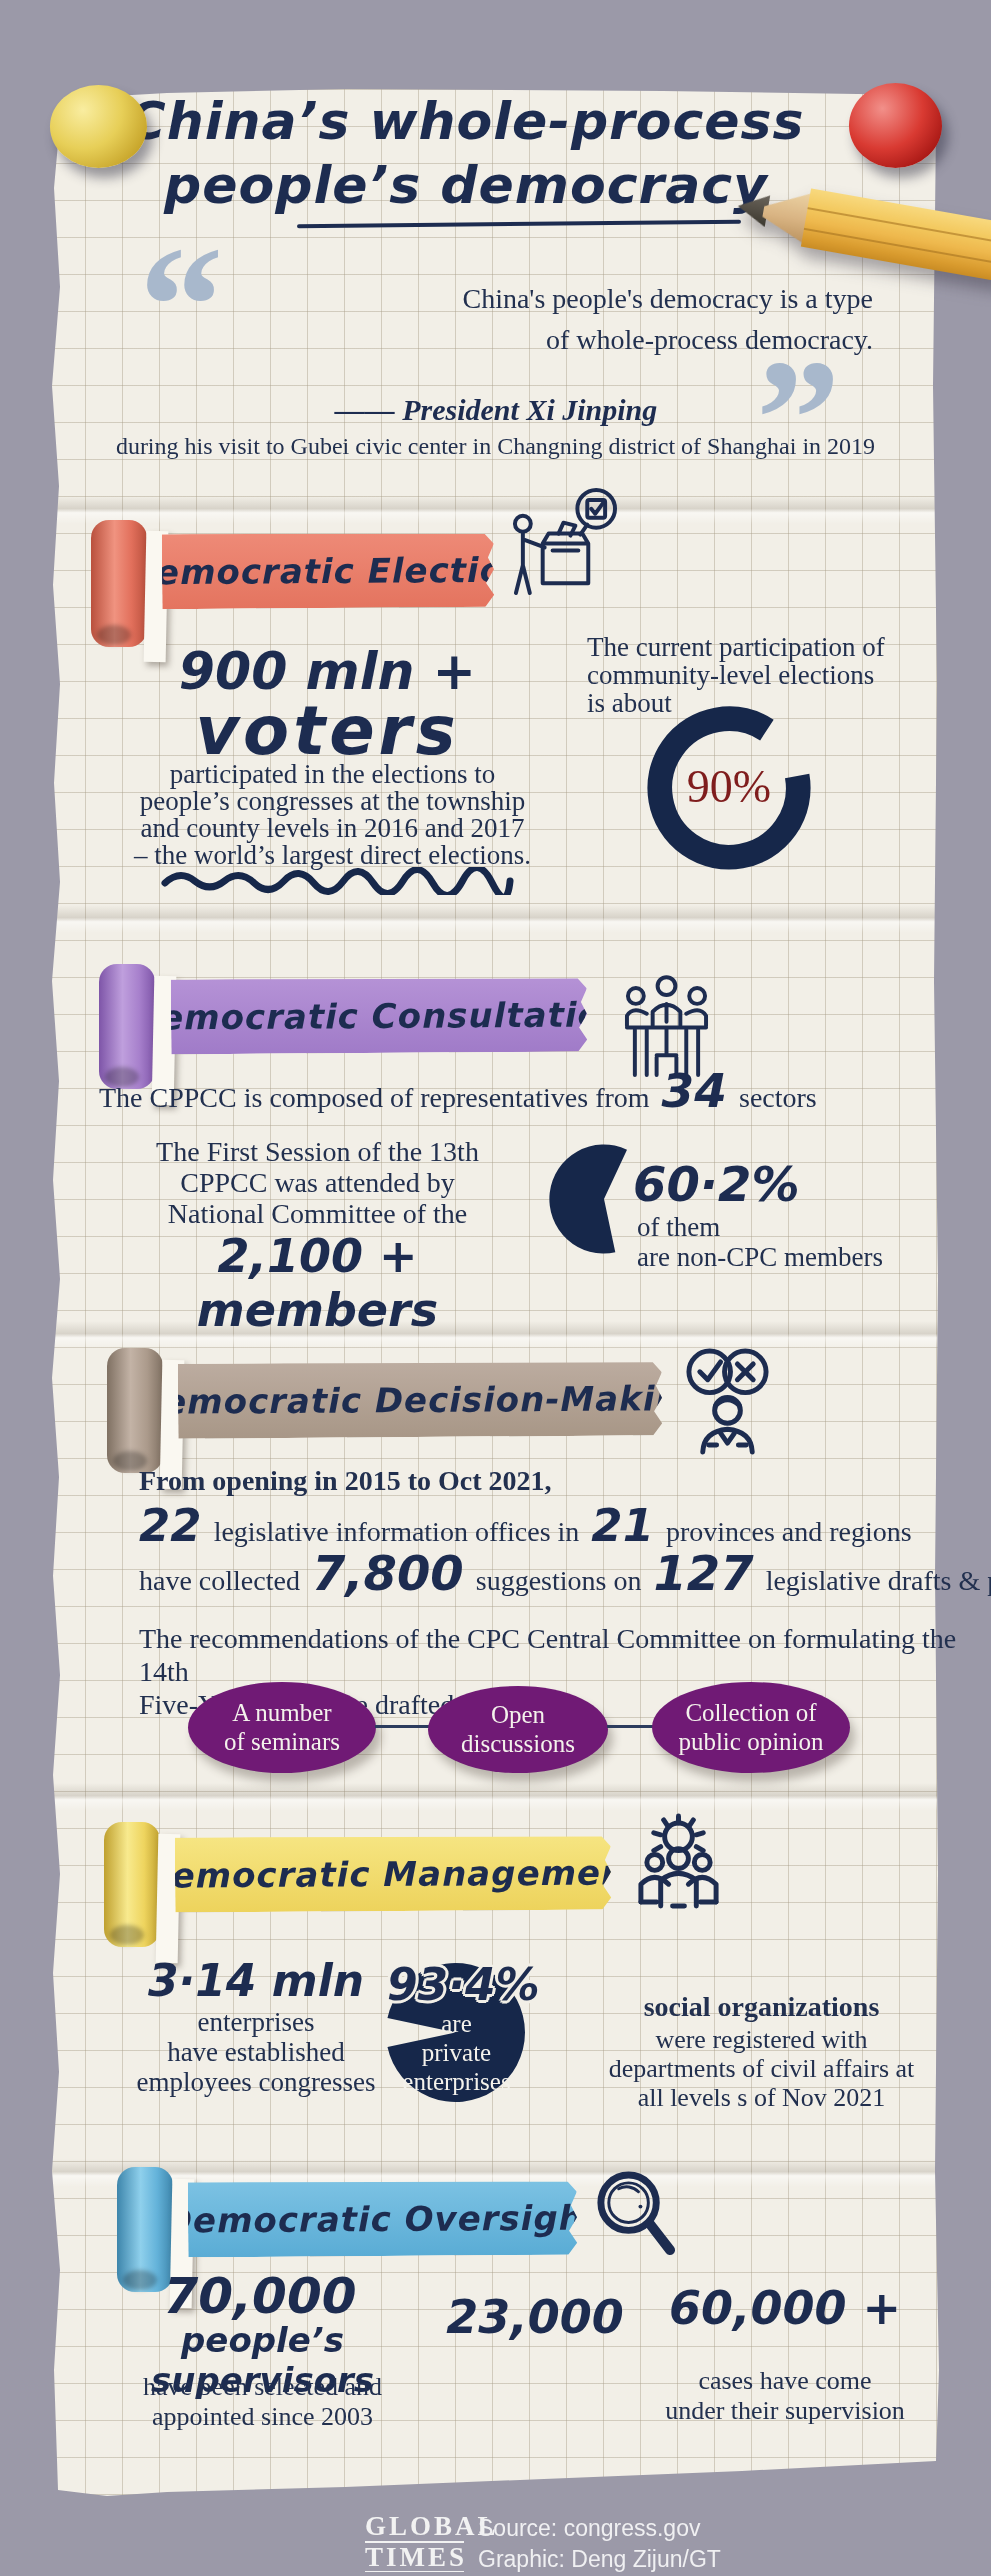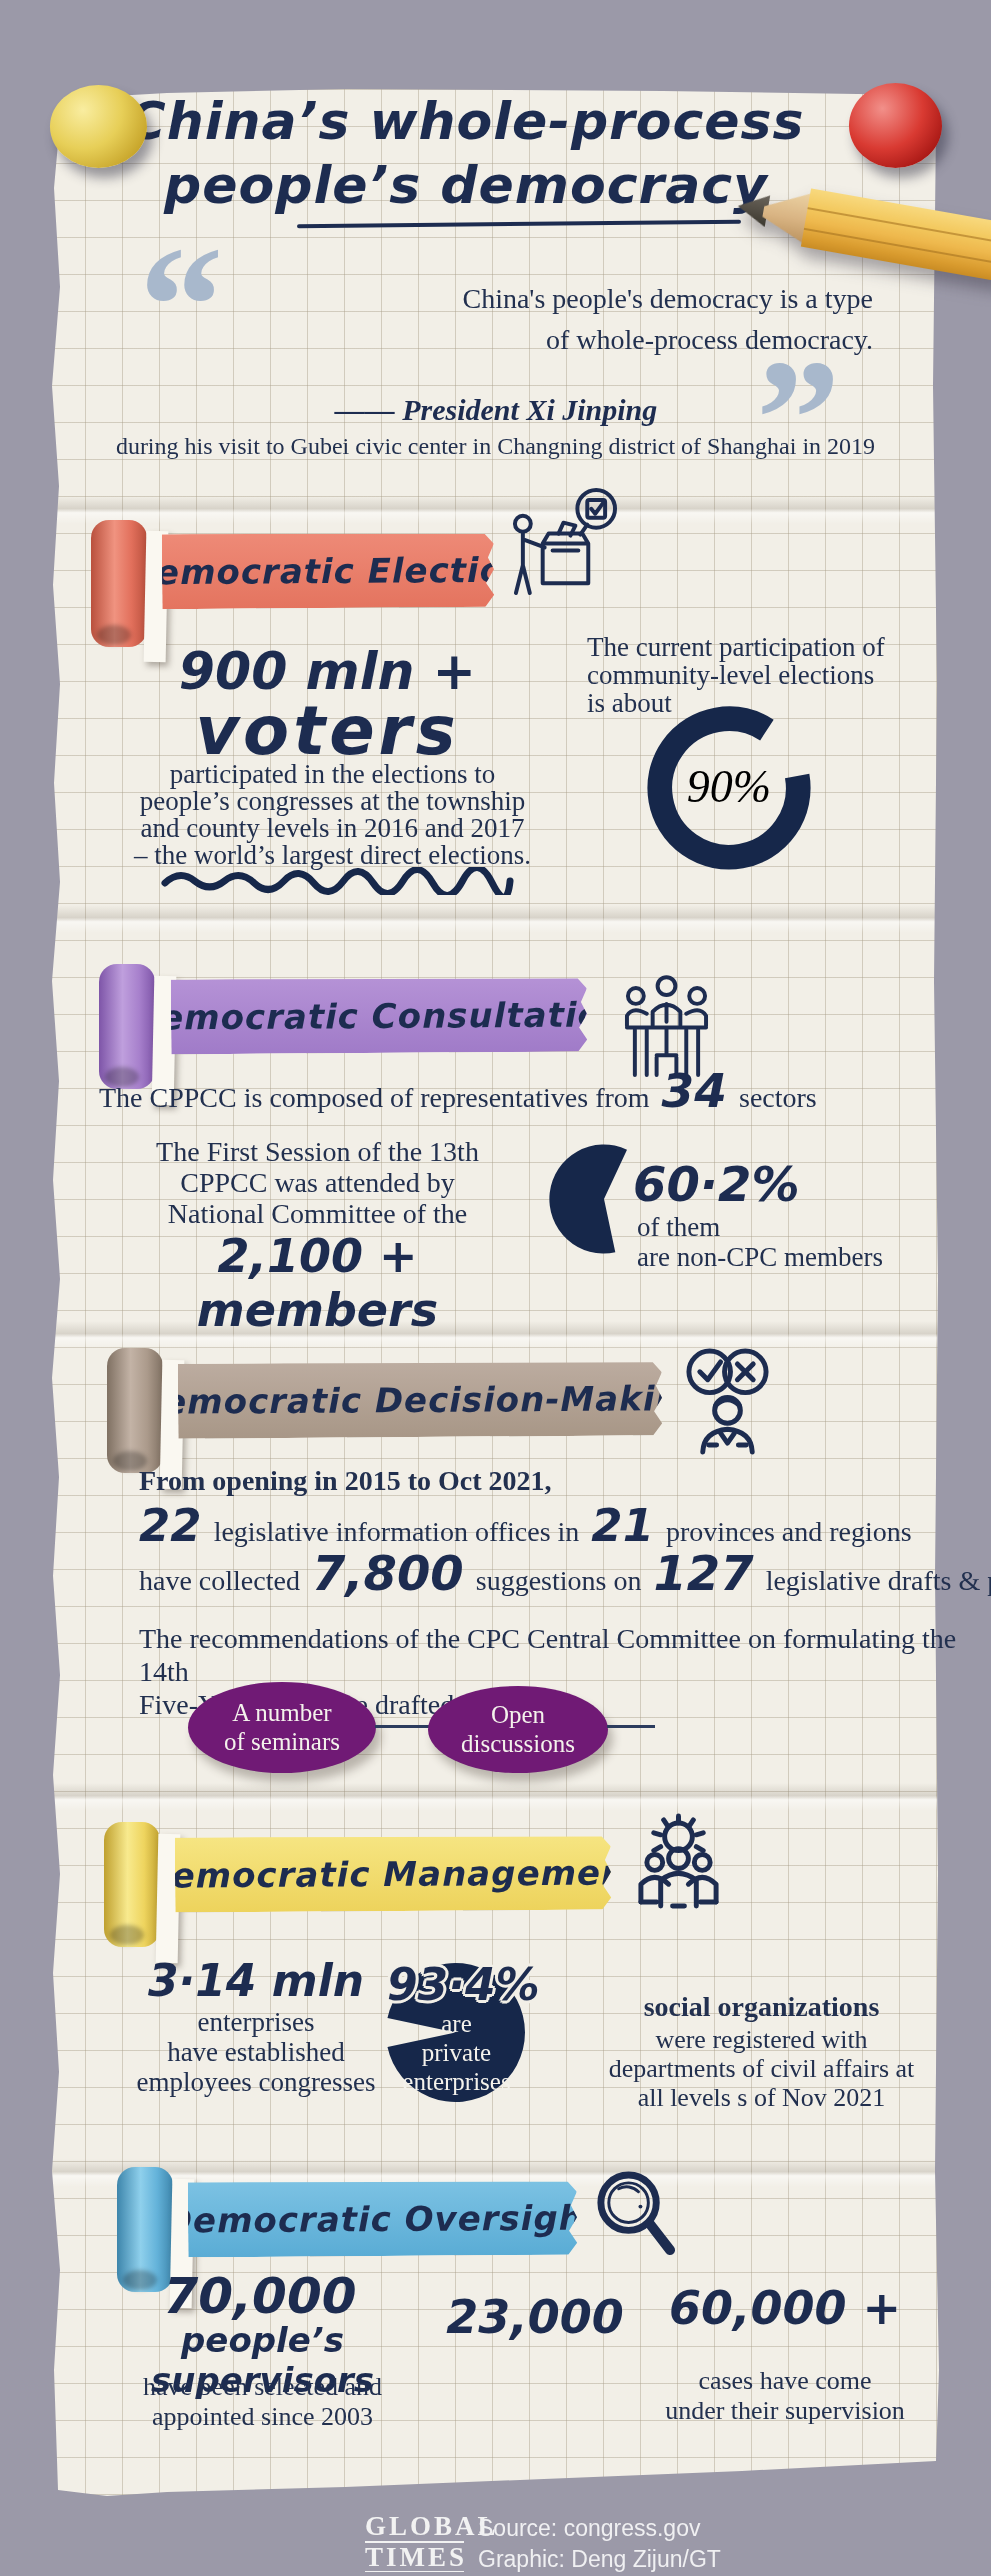--- a/index.html
+++ b/index.html
@@ -164,21 +164,21 @@
   </svg>
 
   <div class="abs serif" style="left:587px;top:633px;font-size:27px;line-height:28px">
     <div>The current participation of</div>
     <div>community-level elections</div>
     <div>is about</div>
   </div>
   <svg class="abs" style="left:640px;top:699px" width="178" height="178" viewBox="0 0 180 180">
     <circle cx="90" cy="90" r="70" fill="none" stroke="#16274a" stroke-width="25" pathLength="100" stroke-dasharray="87 13" transform="rotate(-10 90 90)"></circle>
   </svg>
-  <div class="abs ctr serif" style="left:640px;top:760px;width:178px;font-size:46px;font-style:italic;color:#000000">90%</div>
+  <div class="abs ctr serif" style="left:640px;top:760px;width:178px;font-size:46px;color:#7f1d1d">90%</div>
 
   <div class="roll c-purple" style="left:99px;top:964px;height:125px"></div>
   <div class="clip" style="left:153px;top:976px;height:129px"></div>
   <div class="band c-purple" style="left:171px;top:978px;width:416px">
     <span class="hand ribbon-label">Democratic Consultation</span>
   </div>
   <svg class="abs" style="left:623px;top:972px" width="87" height="125" viewBox="0 0 88 126" fill="none" stroke="#1d2c50" stroke-width="4" stroke-linecap="round" stroke-linejoin="round">
     <circle cx="44" cy="14" r="9"></circle>
     <path d="M30,54 V40 Q44,26 58,40 V54 M44,32 V50"></path>
     <circle cx="13" cy="24" r="8"></circle>
@@ -250,20 +250,24 @@
   <div class="bubble" style="left:188px;top:1682px;width:188px;height:91px">
     <div>A number</div>
     <div>of seminars</div>
   </div>
   <div class="connector" style="left:375px;top:1725px;width:56px"></div>
   <div class="bubble" style="left:428px;top:1686px;width:180px;height:87px">
     <div>Open</div>
     <div>discussions</div>
   </div>
   <div class="connector" style="left:607px;top:1725px;width:48px"></div>
+  <div class="bubble" style="left:652px;top:1682px;width:198px;height:91px">
+    <div>Collection of</div>
+    <div>public opinion</div>
+  </div>
 
   <div class="roll c-yellow" style="left:104px;top:1822px;height:125px"></div>
   <div class="clip" style="left:157px;top:1834px;height:129px"></div>
   <div class="band c-yellow" style="left:175px;top:1836px;width:436px">
     <span class="hand ribbon-label">Democratic Management</span>
   </div>
   <svg class="abs" style="left:633px;top:1809px" width="91" height="101" viewBox="0 0 92 102" fill="none" stroke="#1d2c50" stroke-width="5" stroke-linecap="round" stroke-linejoin="round">
     <circle cx="46" cy="28" r="14"></circle>
     <path d="M46,7 V14 M61,11 L57,17 M71,24 L64,26 M71,42 L64,38 M21,24 L28,26 M31,11 L35,17 M21,42 L28,38"></path>
     <circle cx="22" cy="54" r="8"></circle>

